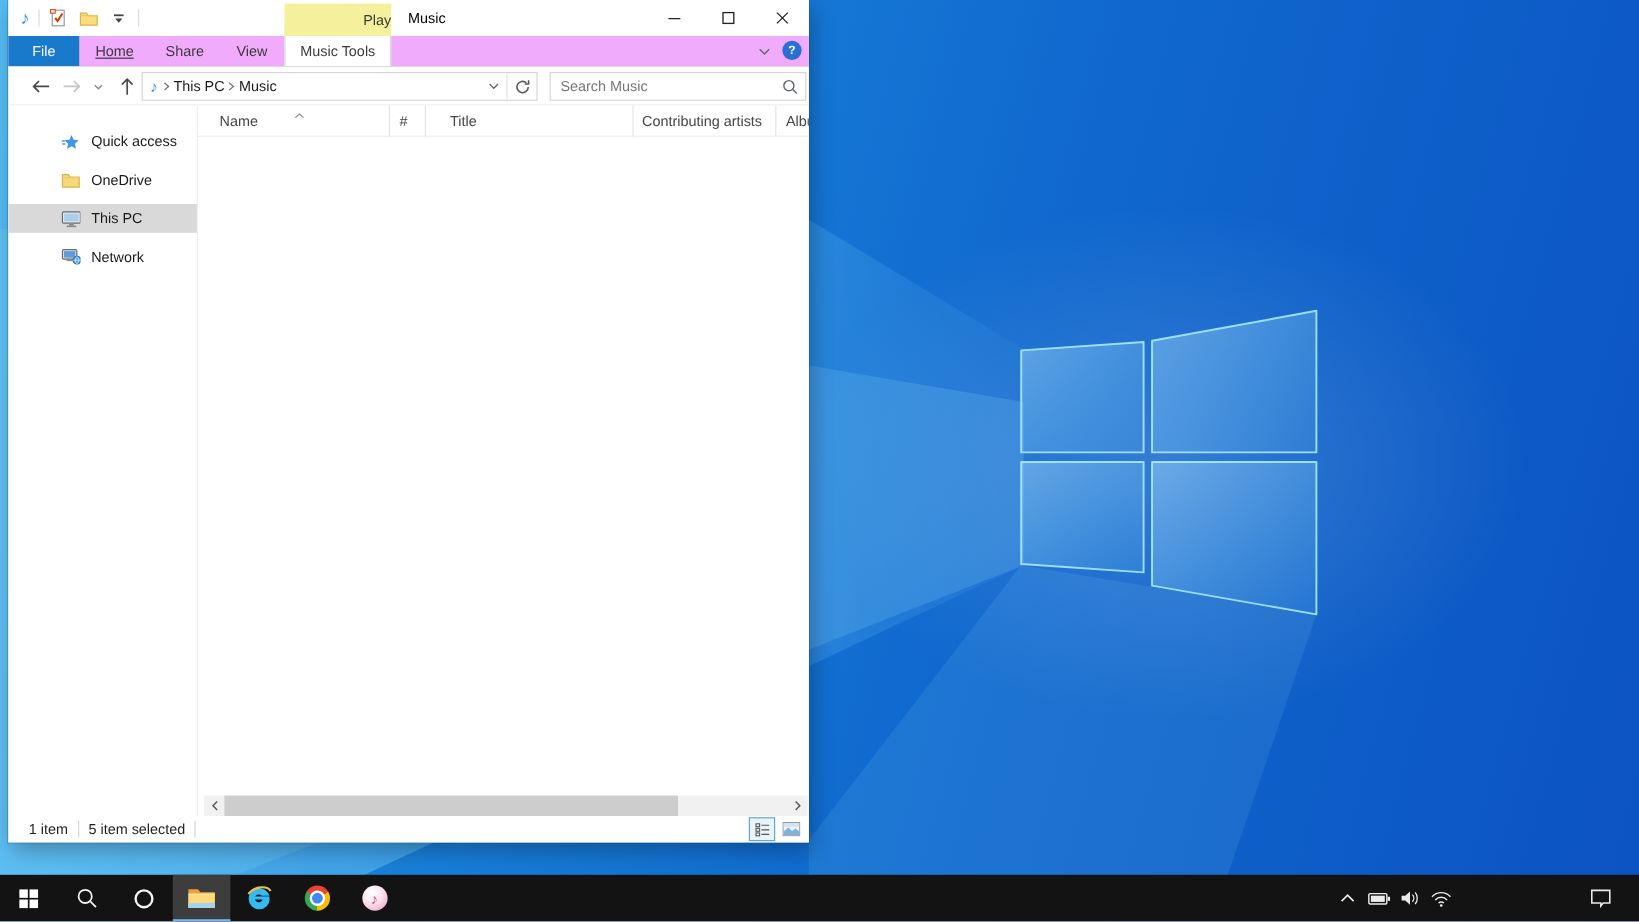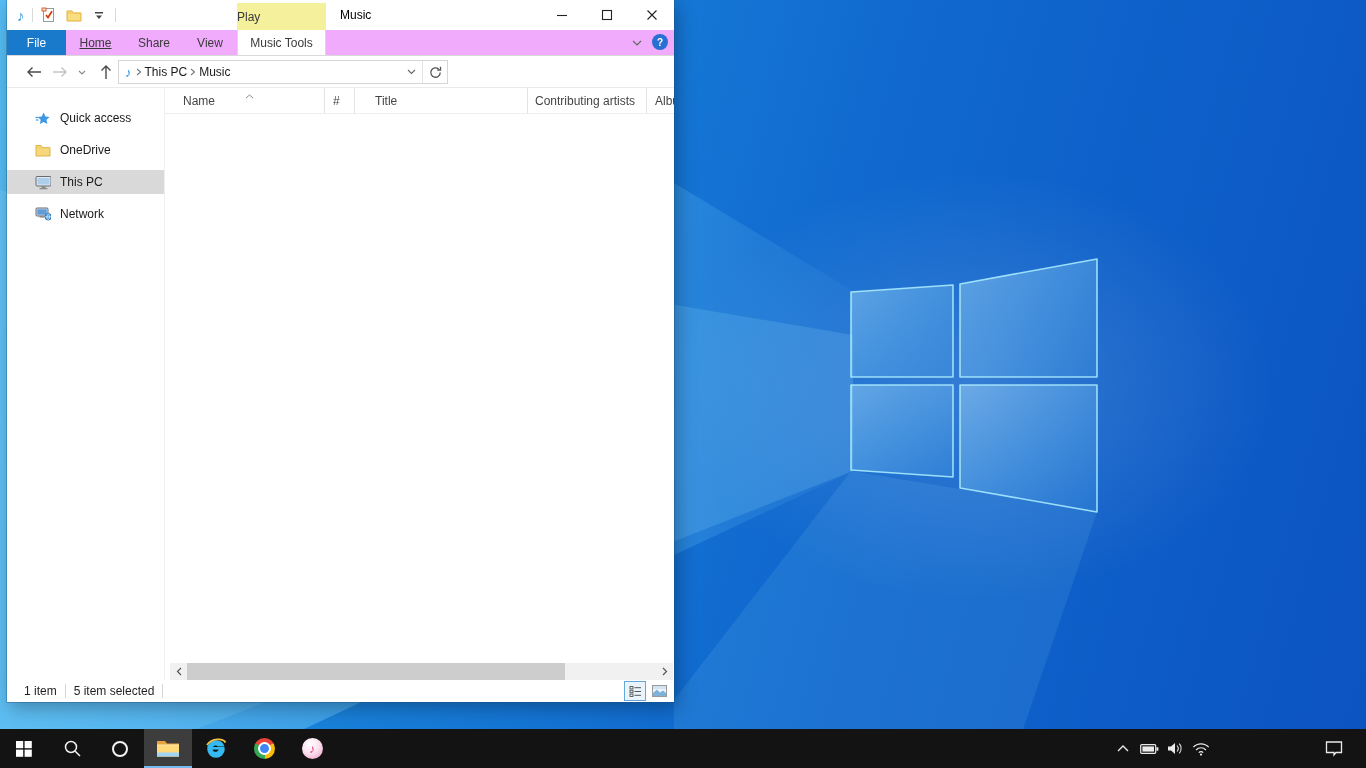--- a/index.html
+++ b/index.html
@@ -15,21 +15,21 @@
   .window { position:absolute; left:7px; top:0; width:667px; height:702px; background:#fff; z-index:2;
     box-shadow:0 0 0 1px rgba(30,80,130,.35), 3px 6px 18px rgba(0,0,0,.3); }
 
   .titlebar { position:absolute; left:0; top:0; right:0; height:30px; background:#fff; }
   .qat { position:absolute; left:10px; top:0; height:30px; display:flex; align-items:center; gap:7px; }
   .qat .sep { width:1px; height:14px; background:#d9d9d9; }
   .note-glyph { color:#2f96e3; font-size:15px; line-height:1; }
   .qat-btn { display:flex; align-items:center; justify-content:center; width:18px; height:20px; }
 
   .ctx-tab { position:absolute; left:230px; top:3px; width:89px; height:27px; background:#f4f09b;
-    display:flex; align-items:center; justify-content:flex-start; color:#3a3a3a; }
+    display:flex; align-items:center; justify-content:flex-end; color:#3a3a3a; }
   .win-title { position:absolute; left:333px; top:0; height:30px; line-height:30px; color:#000; }
   .controls { position:absolute; right:0; top:0; height:30px; display:flex; }
   .ctrl-btn { width:45px; height:30px; display:flex; align-items:center; justify-content:center; }
 
   .tabrow { position:absolute; left:0; top:30px; right:0; height:26px; background:#f0abfc; border-bottom:1px solid #d9d9d9; }
   .tab { position:absolute; top:0; height:25px; display:flex; align-items:center; justify-content:center; color:#3a3a3a; }
   .tab-file { left:0; width:59px; background:#1979ca; color:#fff; }
   .tab-home { left:59px; width:59px;text-decoration:underline; }
   .tab-share { left:118px; width:58px; }
   .tab-view { left:176px; width:54px; }
@@ -49,21 +49,21 @@
   .addr-div { width:1px; height:22px; background:#e3e3e3; }
   .addr-refresh { width:24px; height:22px; display:flex; align-items:center; justify-content:center; }
 
   .searchbox { position:absolute; left:451px; top:4px; width:214px; height:24px; border:1px solid #d6d6d6; background:#fff;
     display:flex; align-items:center; }
   .searchbox input { flex:1; border:none; outline:none; font:12px "Liberation Sans",sans-serif; padding-left:8px; color:#333; background:transparent; }
   .searchbox input::placeholder { color:#777; }
   .search-ico { width:26px; display:flex; align-items:center; justify-content:center; }
 
   .sidebar { position:absolute; left:0; top:88px; width:158px; bottom:22px; background:#fff; border-right:1px solid #f0f0f0; padding-top:18px; }
-  .side-item { height:24px; margin-bottom:8px; display:flex; align-items:center; padding-left:28px; gap:9px; color:#1a1a1a; }
+  .side-item { height:24px; margin-bottom:8px; display:flex; align-items:center; padding-left:44px; gap:9px; color:#1a1a1a; }
   .side-item.selected { background:#d9d9d9; }
   .side-ico { width:16px; display:flex; justify-content:center; }
 
   .filelist { position:absolute; left:158px; right:0; top:88px; bottom:22px; background:#fff; }
   .lheader { position:absolute; left:0; right:0; top:0; height:26px; border-bottom:1px solid #ededed; }
   .hcell { position:absolute; top:0; height:26px; display:flex; align-items:center; color:#454545;
     border-right:1px solid #e4e4e4; white-space:nowrap; overflow:hidden; }
   .hc-name { left:0; width:160px; padding-left:18px; }
   .hc-num { left:160px; width:30px; padding-left:8px; }
   .hc-title { left:190px; width:173px; padding-left:20px; }
@@ -263,20 +263,29 @@
       </span>
       <span class="addr-div"></span>
       <span class="addr-refresh">
         <svg width="13" height="13">
             <path d="M11.2 6.5 a4.7 4.7 0 1 1 -1.6 -3.5" fill="none" stroke="#555" stroke-width="1.3"></path>
             <path d="M11.5 0.8 V4 H8.3" fill="none" stroke="#555" stroke-width="1.3"></path>
           </svg>
       </span>
     </div>
 
+    <div class="searchbox">
+      <input type="text" placeholder="Search Music" style="">
+      <span class="search-ico">
+        <svg width="13" height="13">
+            <circle cx="5.4" cy="5.4" r="4.2" fill="none" stroke="#5d6b75" stroke-width="1.2"></circle>
+            <line x1="8.6" y1="8.6" x2="12" y2="12" stroke="#5d6b75" stroke-width="1.2"></line>
+          </svg>
+      </span>
+    </div>
   </div>
 
   <div class="sidebar">
     <div class="side-item">
       <span class="side-ico">
         <svg width="16" height="15">
             <path d="M8.6 1.5 L10.4 5.4 L14.6 5.9 L11.5 8.8 L12.3 13 L8.6 10.9 L4.9 13 L5.7 8.8 L2.6 5.9 L6.8 5.4 z" fill="#3f97e4"></path>
             <line x1="0.5" y1="6.5" x2="3" y2="6.5" stroke="#3f97e4" stroke-width="1.2"></line>
             <line x1="1" y1="9" x2="3.4" y2="9" stroke="#3f97e4" stroke-width="1.2"></line>
           </svg>

